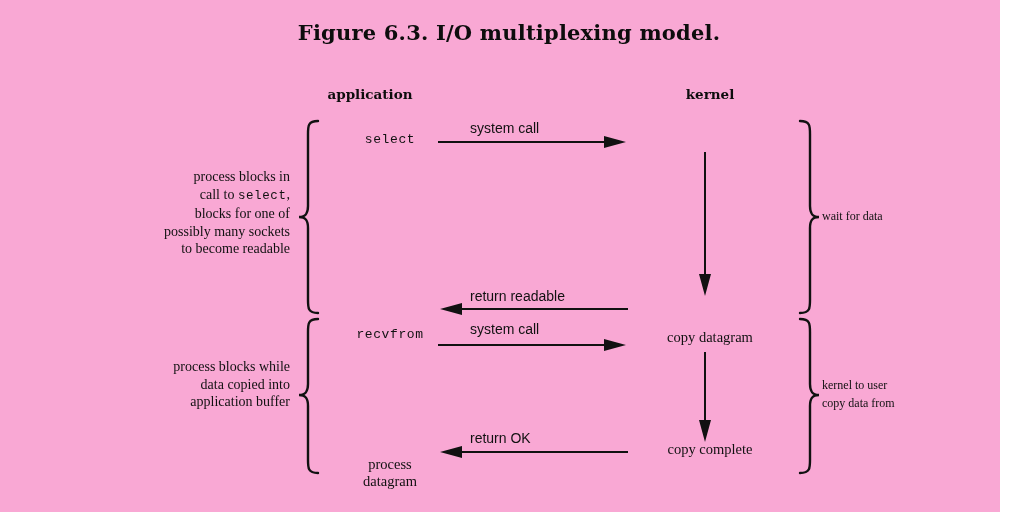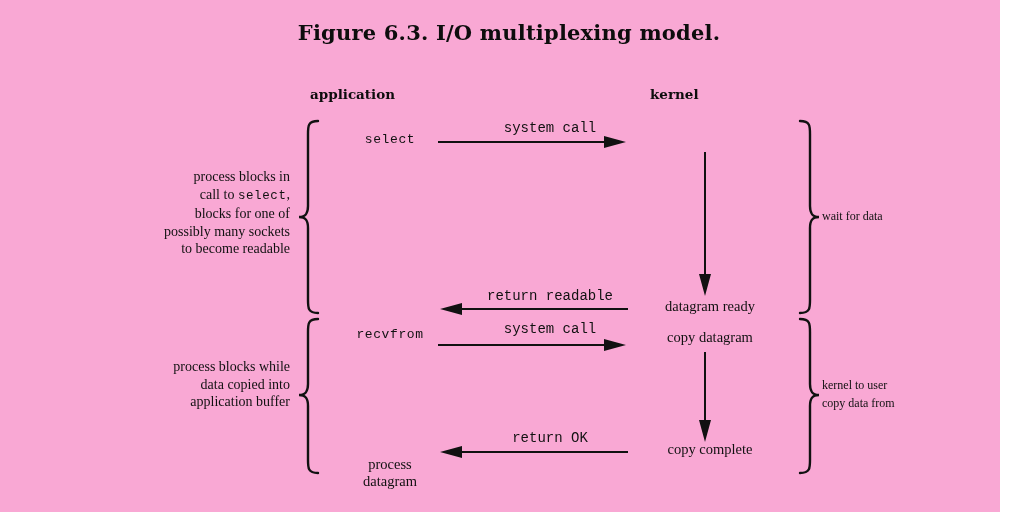--- a/index.html
+++ b/index.html
@@ -31,21 +31,21 @@
     color: #0d0d0d;
   }
 
   
   .col-head {
     position: absolute;
     font-family: "DejaVu Serif", "Liberation Serif", serif;
     font-weight: bold;
     font-size: 13.5px;
     color: #0d0d0d;
-    text-align: left;
+    text-align: center;
     white-space: nowrap;
   }
   .col-head.application { left: 310px; top: 86px; width: 120px; }
   .col-head.kernel      { left: 650px; top: 86px; width: 120px; }
 
   
   .txt {
     position: absolute;
     font-family: "Liberation Serif", "DejaVu Serif", serif;
     font-size: 14.5px;
@@ -83,24 +83,24 @@
     white-space: nowrap;
   }
 
   
   .brace { position: absolute; }
 
   
   .arrow { position: absolute; }
   .arrow-label {
     position: absolute;
-    font-family: Liberation Mono, monospace;
+    font-family: Liberation Sans, sans-serif;
     font-size: 14px;
     color: #111111;
-    text-align: center;
+    text-align: left;
     white-space: nowrap;
   }
 </style>
 </head>
 <body>
 
 <div id="page">
 
   <div class="fig-title">Figure 6.3. I/O multiplexing model.</div>
 
@@ -175,21 +175,20 @@
   <div class="txt center mono" style="left:330px; top:131px; width:120px;">select</div>
 
   <div class="txt center mono" style="left:330px; top:326px; width:120px;">recvfrom</div>
 
   <div class="txt center" style="left:330px; top:456px; width:120px;">
     <div>process</div>
     <div>datagram</div>
   </div>
 
 
-  <div class="txt center" style="left:635px; top:298px; width:150px;">datagram ready</div>
 
   <div class="txt center" style="left:635px; top:329px; width:150px;">copy datagram</div>
 
   <div class="txt center" style="left:635px; top:441px; width:150px;">copy complete</div>
 
   <div class="arrow-label" style="left:470px; top:120px; width:160px;">system call</div>
   <svg class="arrow" style="left:438px; top:133px;" width="190" height="18" viewBox="0 0 190 18">
     <line x1="0" y1="9" x2="172" y2="9" stroke="#111111" stroke-width="2"></line>
     <polygon points="188,9 166,3 166,15" fill="#111111"></polygon>
   </svg>

